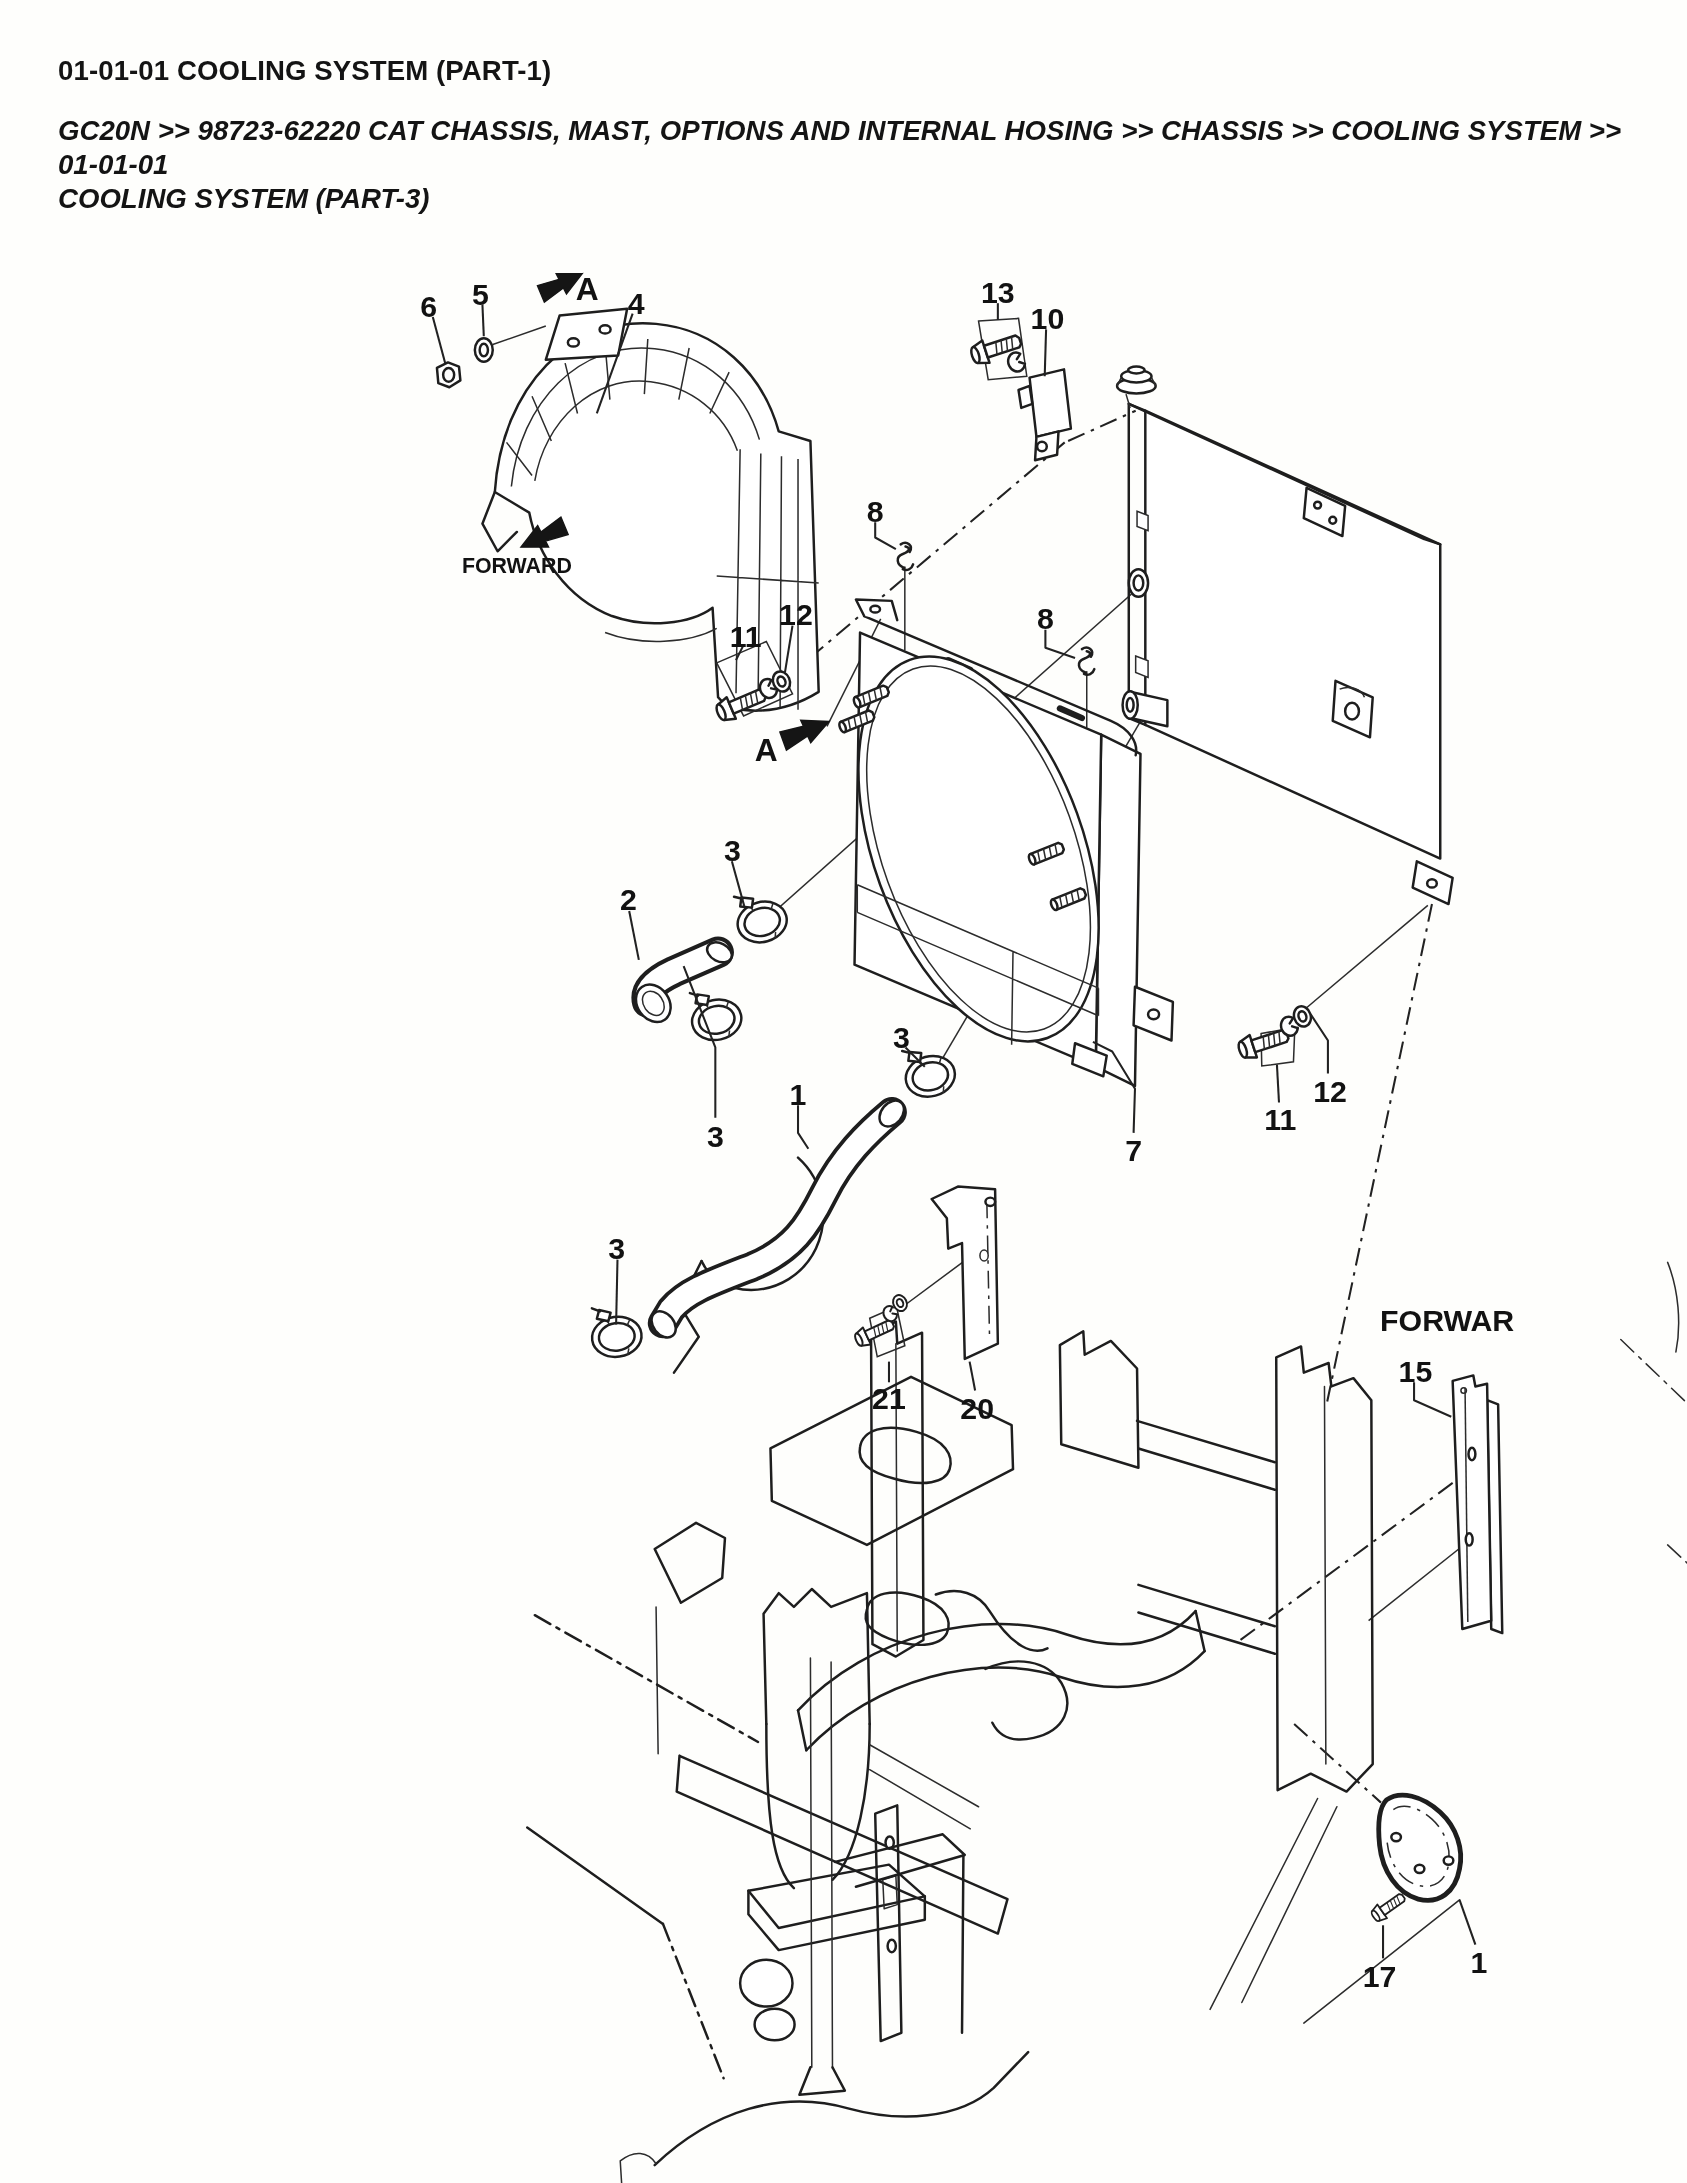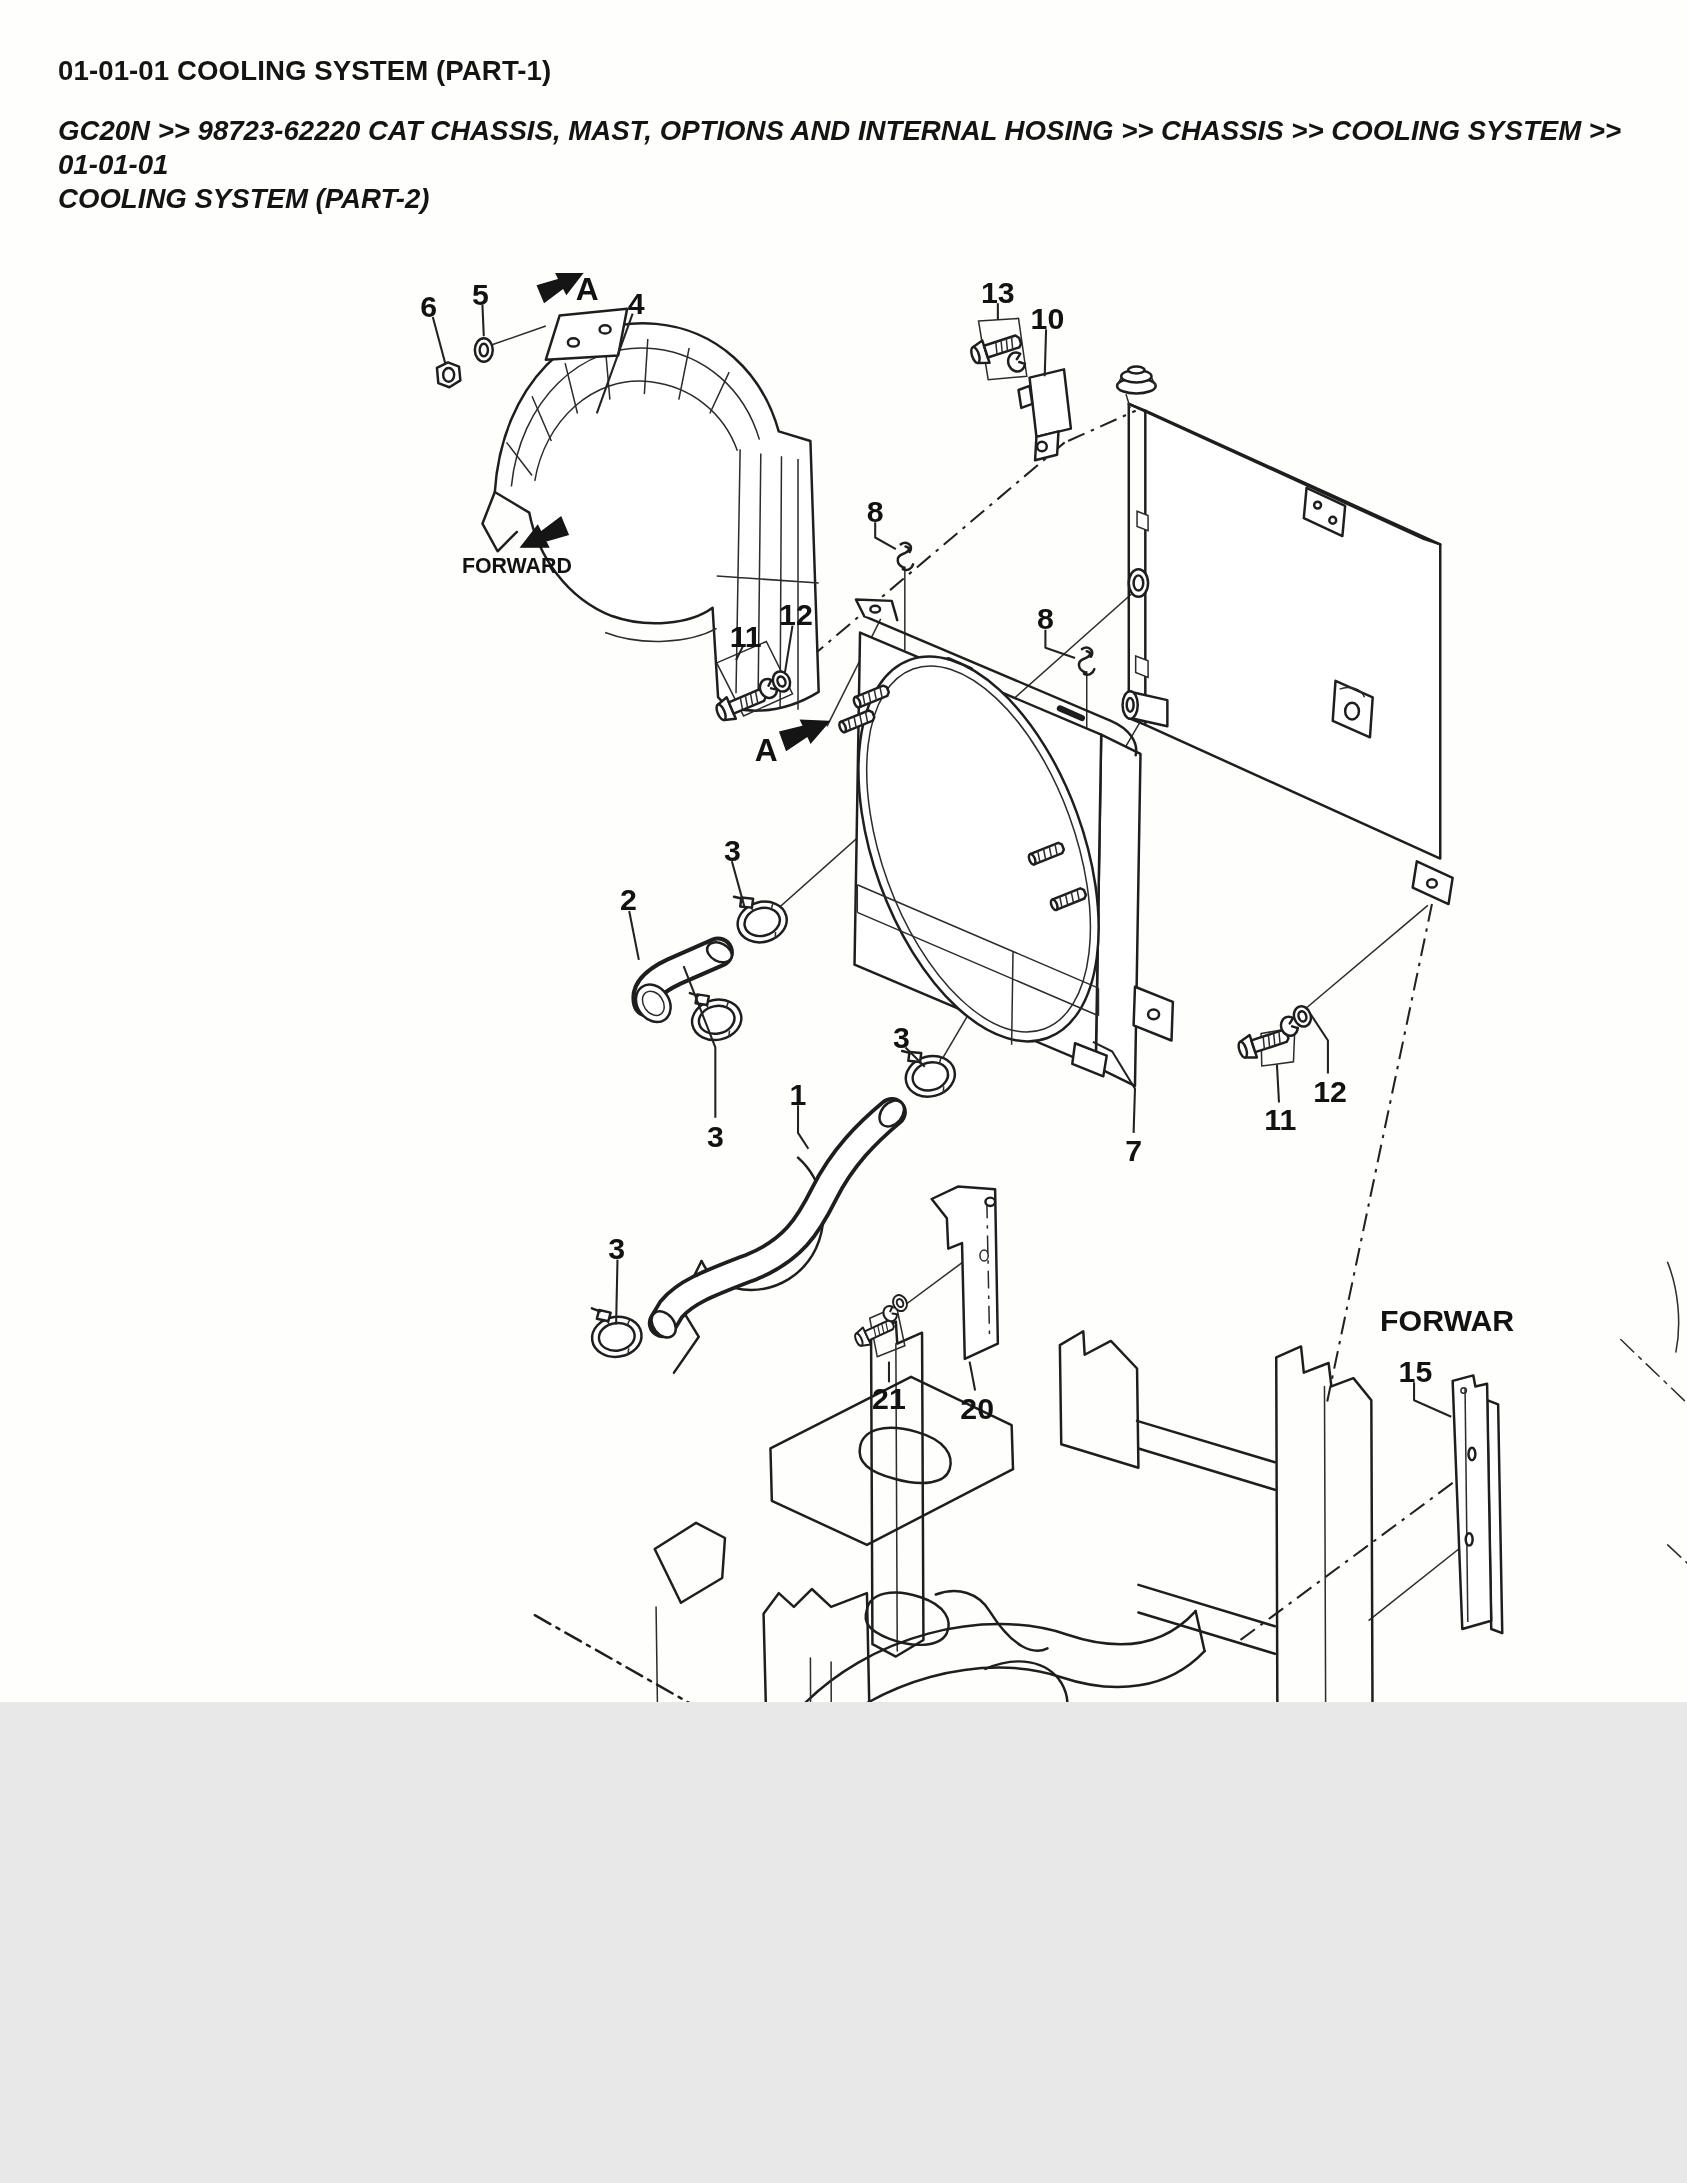--- a/index.html
+++ b/index.html
@@ -1,16 +1,16 @@
 <!DOCTYPE html>
 <html style="font-size:11px"><head>
 <meta charset="utf-8">
 <style>
   html,body{margin:0;padding:0;background:#e8e8e8;}
-  .page{position:relative;width:1687px;height:1702px;background:#fefefc;overflow:hidden;
+  .page{position:relative;width:1687px;height:2183px;background:#fefefc;overflow:hidden;
         font-family:"Liberation Sans",sans-serif;color:#141414;}
   .title{position:absolute;left:58px;top:55px;font-size:27.6px;font-weight:bold;letter-spacing:0.1px;}
   .breadcrumb{position:absolute;left:58px;top:114px;width:1592px;font-size:27.6px;font-weight:bold;line-height:1.24;font-style:italic;}
   svg.diagram{position:absolute;left:0;top:0;}
   .ln{fill:none;stroke:#1e1e1e;stroke-width:3.6;stroke-linejoin:round;stroke-linecap:round;}
   .fillw{fill:#ffffff;}
   .thin{stroke-width:2.2;stroke:#2c2c2c;}
   .thk{stroke-width:7;}
   .slot{stroke-width:9;}
   .dash{stroke-dasharray:26 10 5 10;}
@@ -18,21 +18,21 @@
   .callout{font:bold 44px "Liberation Sans",sans-serif;fill:#121212;text-anchor:middle;dominant-baseline:central;}
   .dirlabel{font-family:"Liberation Sans",sans-serif;font-weight:bold;fill:#121212;text-anchor:middle;dominant-baseline:central;}
   .blackfill{fill:#151515;stroke:#151515;stroke-width:2;}
 </style>
 </head>
 <body>
 
 <div class="page">
   <div class="title">01-01-01 COOLING SYSTEM (PART-1)</div>
   <div class="breadcrumb"><span>GC20N &gt;&gt; 98723-62220 CAT CHASSIS, MAST, OPTIONS AND INTERNAL HOSING &gt;&gt; CHASSIS &gt;&gt; COOLING SYSTEM &gt;&gt; 01-01-01</span><br>
-  <span>COOLING SYSTEM (PART-2)</span></div>
+  <span>COOLING SYSTEM (PART-3)</span></div>
 
   <svg class="diagram" width="1687" height="2183" viewBox="0 0 2448 3168">
     <defs>
       <g id="sym-bolt">
         <path class="ln fillw" d="M -30,-12 L -14,-17 L -14,17 L -30,12 Z"></path>
         <ellipse class="ln fillw" cx="-30" cy="0" rx="5" ry="12"></ellipse>
         <path class="ln fillw" d="M -14,-9 L 34,-9 L 38,-4 L 38,5 L 34,9 L -14,9 Z"></path>
         <path class="thin" fill="none" stroke="#2c2c2c" d="M 4,-9 L 0,9 M 12,-9 L 8,9 M 20,-9 L 16,9 M 28,-9 L 24,9"></path>
       </g>
       <g id="sym-stud">

